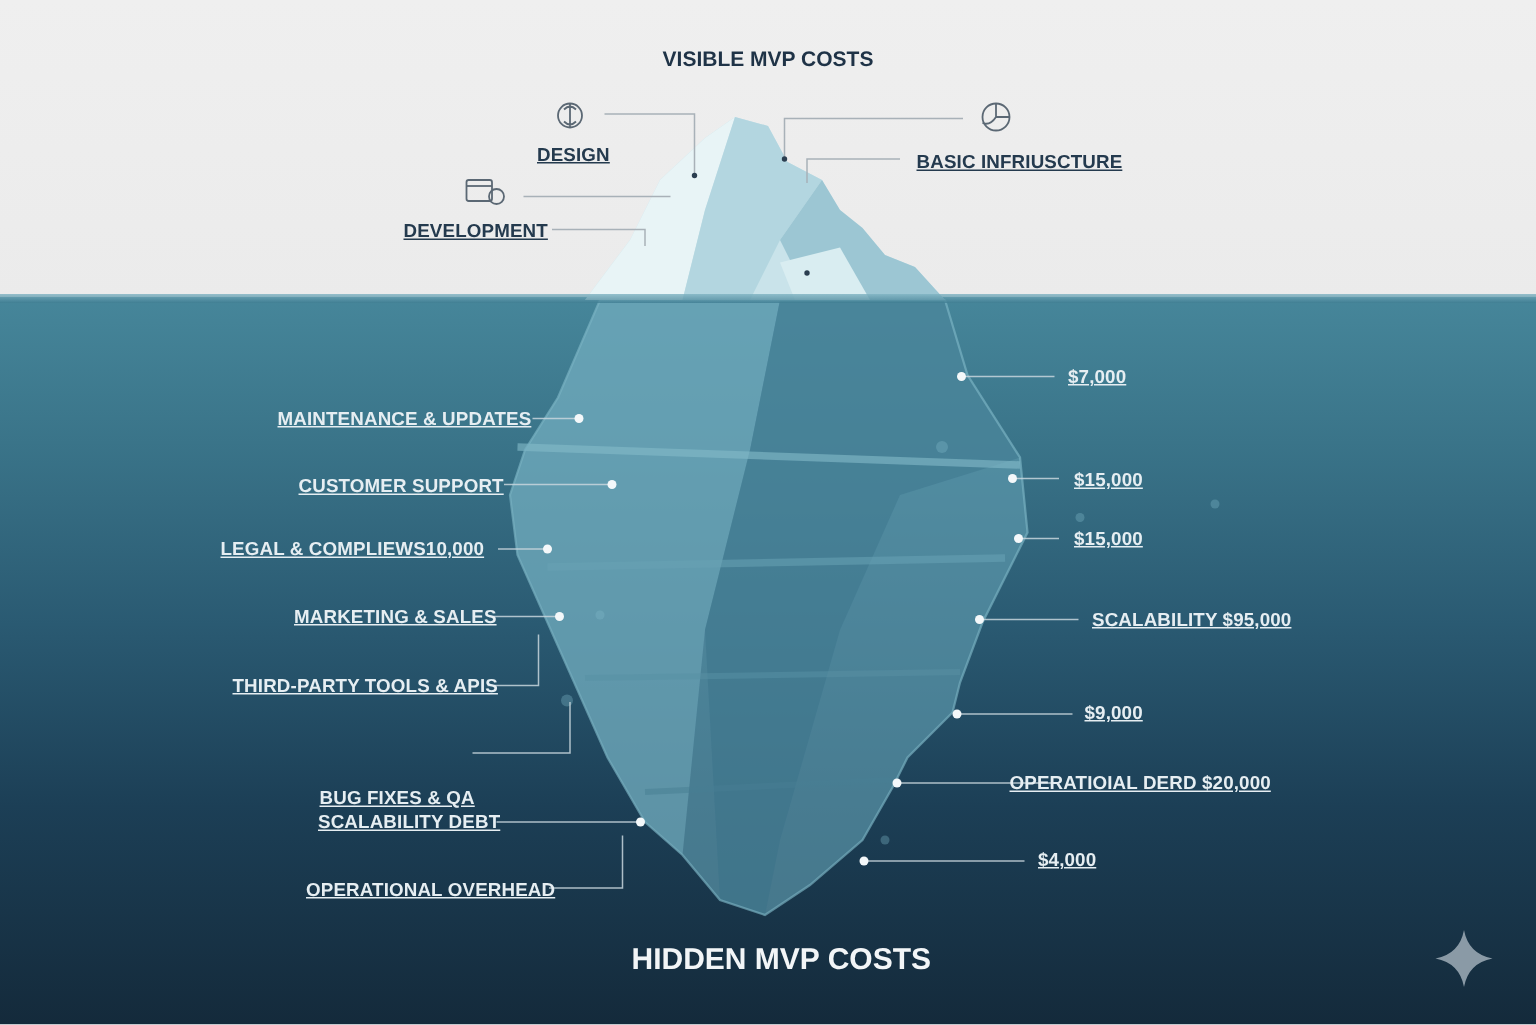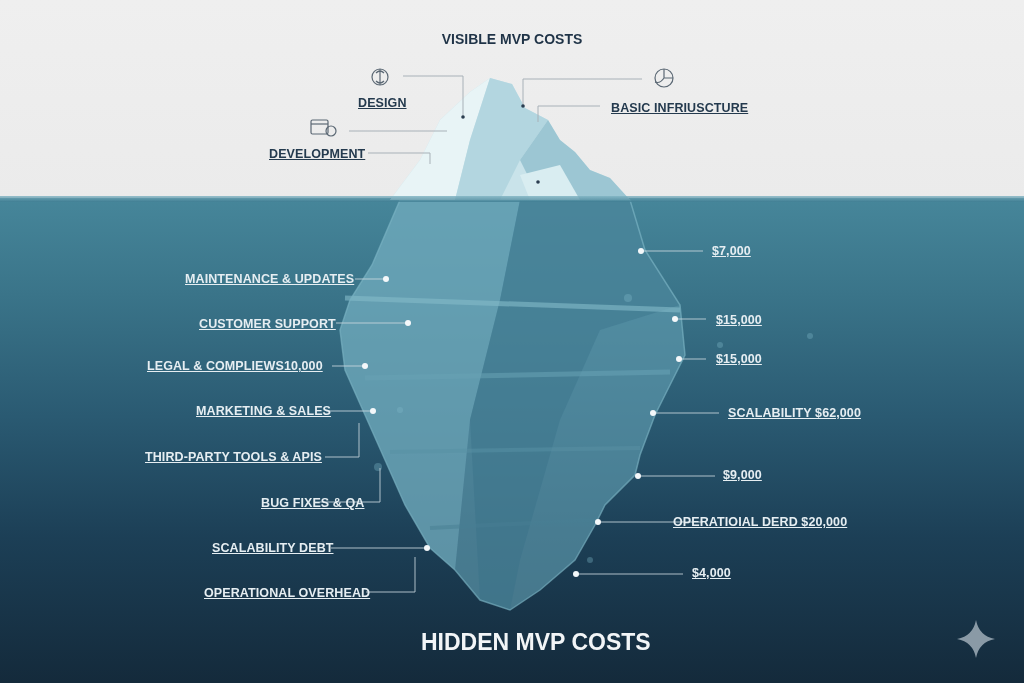--- a/index.html
+++ b/index.html
@@ -6,21 +6,21 @@
     body { width:1024px; height:683px; overflow:hidden; position:relative; font-family:"Liberation Sans", sans-serif; }
     .sky { position:absolute; left:0; top:0; width:1024px; height:200px; background:linear-gradient(180deg,#efefef 0%,#ebebeb 100%); }
     .sea { position:absolute; left:0; top:198px; width:1024px; height:485px; background:linear-gradient(180deg,#46869a 0%,#3a7489 20%,#2a5a72 45%,#1c3f56 70%,#142a3b 100%); }
     .waterline { position:absolute; left:0; top:196px; width:1024px; height:6px; background:linear-gradient(180deg,#7fb3c2,#3f7d92); opacity:.8; }
     svg.art { position:absolute; left:0; top:0; width:1024px; height:683px; }
     .lbl { position:absolute; font-weight:bold; font-size:12.5px; letter-spacing:0.1px; white-space:nowrap;text-decoration:underline; }
     .lbl.dark { color:#243a4e; }
     .lbl.light { color:#e6eef2; }
     .title { position:absolute; font-weight:bold; font-size:14px; white-space:nowrap; }
     .title.top { color:#1f3347; left:0; width:1024px; text-align:center; top:31px; }
-    .title.bottom { color:#f2f5f7; left:421px; top:629px; font-size:23px; }
+    .title.bottom { color:#f2f5f7; left:421px; top:629px; font-size:20px; }
     .sparkle { position:absolute; left:955px; top:618px; width:42px; height:42px; }
   </style>
 </head>
 <body>
 
 <div class="sky"></div>
 <div class="sea"></div>
 
 <svg class="art" viewBox="0 0 1024 683">
 
@@ -124,29 +124,29 @@
 <div class="title top">VISIBLE MVP COSTS</div>
 
 <div class="lbl dark" style="left:358px;top:96px;">DESIGN</div>
 <div class="lbl dark" style="left:269px;top:147px;">DEVELOPMENT</div>
 <div class="lbl dark" style="left:611px;top:101px;">BASIC INFRIUSCTURE</div>
 
 <div class="lbl light" style="left:185px;top:272px;">MAINTENANCE &amp; UPDATES</div>
 <div class="lbl light" style="left:199px;top:317px;">CUSTOMER SUPPORT</div>
 <div class="lbl light" style="left:147px;top:359px;">LEGAL &amp; COMPLIEWS10,000</div>
 <div class="lbl light" style="left:196px;top:404px;">MARKETING &amp; SALES</div>
-<div class="lbl light" style="left:145px;top:450px;">THIRD-PARTY TOOLS &amp; APIS</div>
-<div class="lbl light" style="left:213px;top:496px;margin-left:48px;">BUG FIXES &amp; QA</div>
+<div class="lbl light" style="left:155px;top:450px;">THIRD-PARTY TOOLS &amp; APIS</div>
+<div class="lbl light" style="left:213px;top:525px;">BUG FIXES &amp; QA</div>
 <div class="lbl light" style="left:212px;top:541px;">SCALABILITY DEBT</div>
 <div class="lbl light" style="left:204px;top:586px;">OPERATIONAL OVERHEAD</div>
 
 <div class="lbl light" style="left:712px;top:244px;">$7,000</div>
 <div class="lbl light" style="left:716px;top:313px;">$15,000</div>
 <div class="lbl light" style="left:716px;top:352px;">$15,000</div>
-<div class="lbl light" style="left:728px;top:406px;">SCALABILITY $62,000</div>
+<div class="lbl light" style="left:728px;top:406px;">SCALABILITY $95,000</div>
 <div class="lbl light" style="left:723px;top:468px;">$9,000</div>
 <div class="lbl light" style="left:673px;top:515px;">OPERATIOIAL DERD $20,000</div>
 <div class="lbl light" style="left:692px;top:566px;">$4,000</div>
 
 <div class="title bottom">HIDDEN MVP COSTS</div>
 
 <svg class="sparkle" viewBox="0 0 42 42">
   <path d="M21,2 Q24,18 40,21 Q24,24 21,40 Q18,24 2,21 Q18,18 21,2 Z" fill="#8a9aa6"></path>
 </svg>
 

